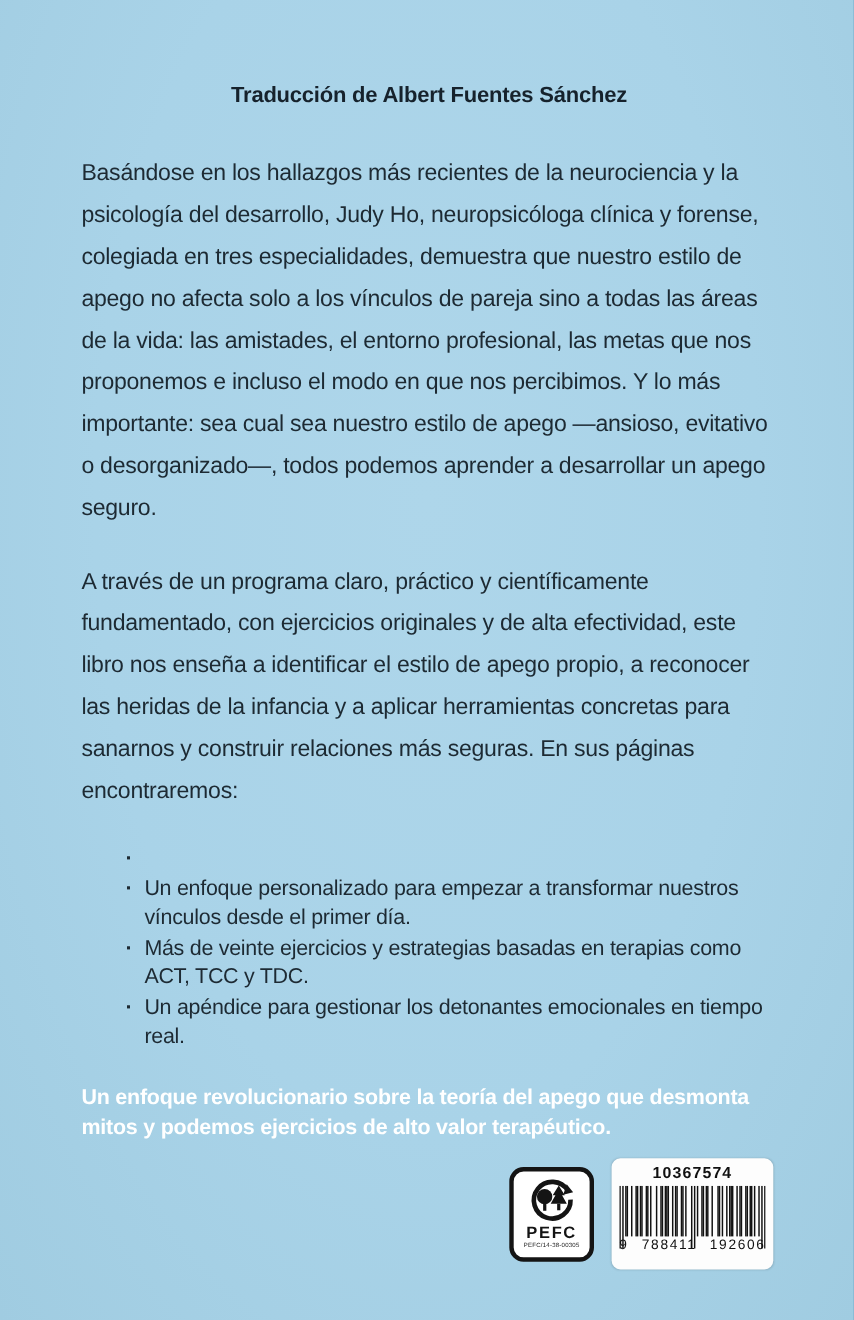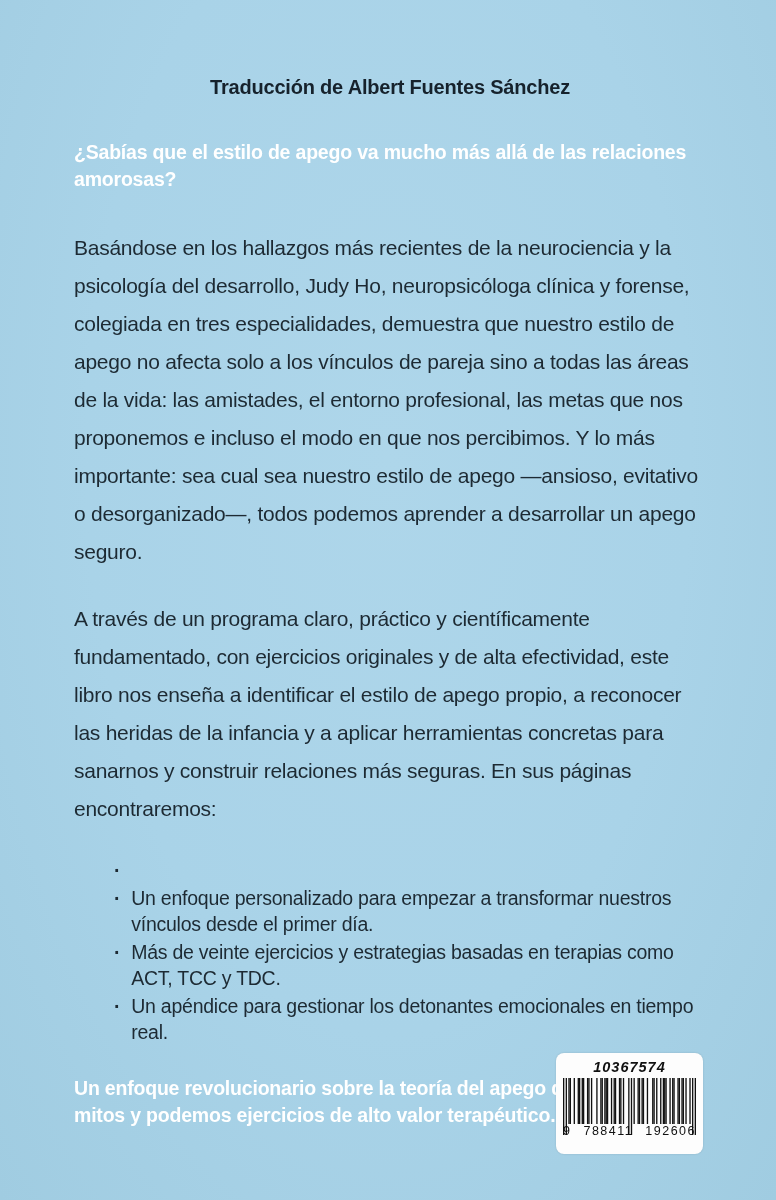--- a/index.html
+++ b/index.html
@@ -52,39 +52,38 @@
   .pefc-badge svg{display:block;margin:5px auto 0 auto;}
   .pefc-word{font-weight:bold;font-size:15px;letter-spacing:1.5px;color:#141414;margin-top:-2px;}
   .pefc-license{font-size:5.5px;color:#141414;margin-top:1px;letter-spacing:0.2px;}
   .barcode-label{
     position:absolute;left:556px;top:1053px;width:147px;height:101px;
     background:#fdfdfd;border-radius:8px;box-sizing:border-box;
     padding:6px 7px 0 7px;box-shadow:0 0 2px rgba(0,0,0,0.15);
   }
   .bc-top{
     text-align:center;font-weight:bold;font-size:14.5px;letter-spacing:1px;
-    color:#111;margin-bottom:3px;font-style:italic;
+    color:#111;margin-bottom:3px;
   }
   .bc-bars{display:block;margin:0 auto;}
   .bc-digits{
     display:flex;justify-content:space-between;
     width:133px;margin:-12px auto 0 auto;
     font-size:12.5px;color:#111;letter-spacing:1.5px;
   }
   .bc-digits span{background:transparent;}
 </style>
 </head>
 <body>
 
 <div class="page">
   <div class="content">
 
     <p class="credit">Traducción de Albert Fuentes Sánchez</p>
 
-    <p class="hook">¿Sabías que el estilo de apego va mucho más allá de las relaciones amorosas?</p>
 
     <p class="body-par">Basándose en los hallazgos más recientes de la neurociencia y la psicología del desarrollo, Judy Ho, neuropsicóloga clínica y forense, colegiada en tres especialidades, demuestra que nuestro estilo de apego no afecta solo a los vínculos de pareja sino a todas las áreas de la vida: las amistades, el entorno profesional, las metas que nos proponemos e incluso el modo en que nos percibimos. Y lo más importante: sea cual sea nuestro estilo de apego —ansioso, evitativo o desorganizado—, todos podemos aprender a desarrollar un apego seguro.</p>
 
     <p class="body-par">A través de un programa claro, práctico y científicamente fundamentado, con ejercicios originales y de alta efectividad, este libro nos enseña a identificar el estilo de apego propio, a reconocer las heridas de la infancia y a aplicar herramientas concretas para sanarnos y construir relaciones más seguras. En sus páginas encontraremos:</p>
 
     <ul class="features">
       <li>
         <span class="bullet-dot">·</span>
       </li>
       <li>
@@ -99,20 +98,37 @@
         <span class="bullet-dot">·</span>
         <span>Un apéndice para gestionar los detonantes emocionales en tiempo real.</span>
       </li>
     </ul>
 
 
     <p class="tagline">Un enfoque revolucionario sobre la teoría del apego que desmonta mitos y podemos ejercicios de alto valor terapéutico.</p>
   </div>
 
 
+  <div class="pefc-badge">
+    <svg width="44" height="44" viewBox="0 0 48 48" aria-hidden="true">
+
+      <g fill="none" stroke="#141414" stroke-width="4.6">
+        <path d="M 39.5 13.5 A 18.2 18.2 0 1 0 42.2 22.5"></path>
+      </g>
+      <path d="M 36.5 8 L 45 13.5 L 36.5 19 Z" fill="#141414" transform="rotate(18 40 13.5)"></path>
+
+      <circle cx="16.5" cy="19.5" r="7.6" fill="#141414"></circle>
+      <rect x="15" y="25" width="3.2" height="8.5" fill="#141414"></rect>
+
+      <path d="M 30.5 8.5 L 36.5 18 L 33.8 18 L 38.5 26.5 L 22.5 26.5 L 27.2 18 L 24.5 18 Z" fill="#141414"></path>
+      <rect x="28.9" y="26.5" width="3.2" height="6.5" fill="#141414"></rect>
+    </svg>
+    <div class="pefc-word">PEFC</div>
+    <div class="pefc-license">PEFC/14-38-00305</div>
+  </div>
 
   <div class="barcode-label">
     <div class="bc-top">10367574</div>
     <svg id="bars" class="bc-bars" width="133" height="58" viewBox="0 0 133 58" aria-hidden="true">
         <rect x="0.00" y="0" width="1.33" height="57" fill="#111"></rect>
         <rect x="2.66" y="0" width="1.33" height="57" fill="#111"></rect>
         <rect x="5.32" y="0" width="1.33" height="46" fill="#111"></rect>
         <rect x="6.65" y="0" width="1.33" height="46" fill="#111"></rect>
         <rect x="10.64" y="0" width="1.33" height="46" fill="#111"></rect>
         <rect x="14.63" y="0" width="1.33" height="46" fill="#111"></rect>

